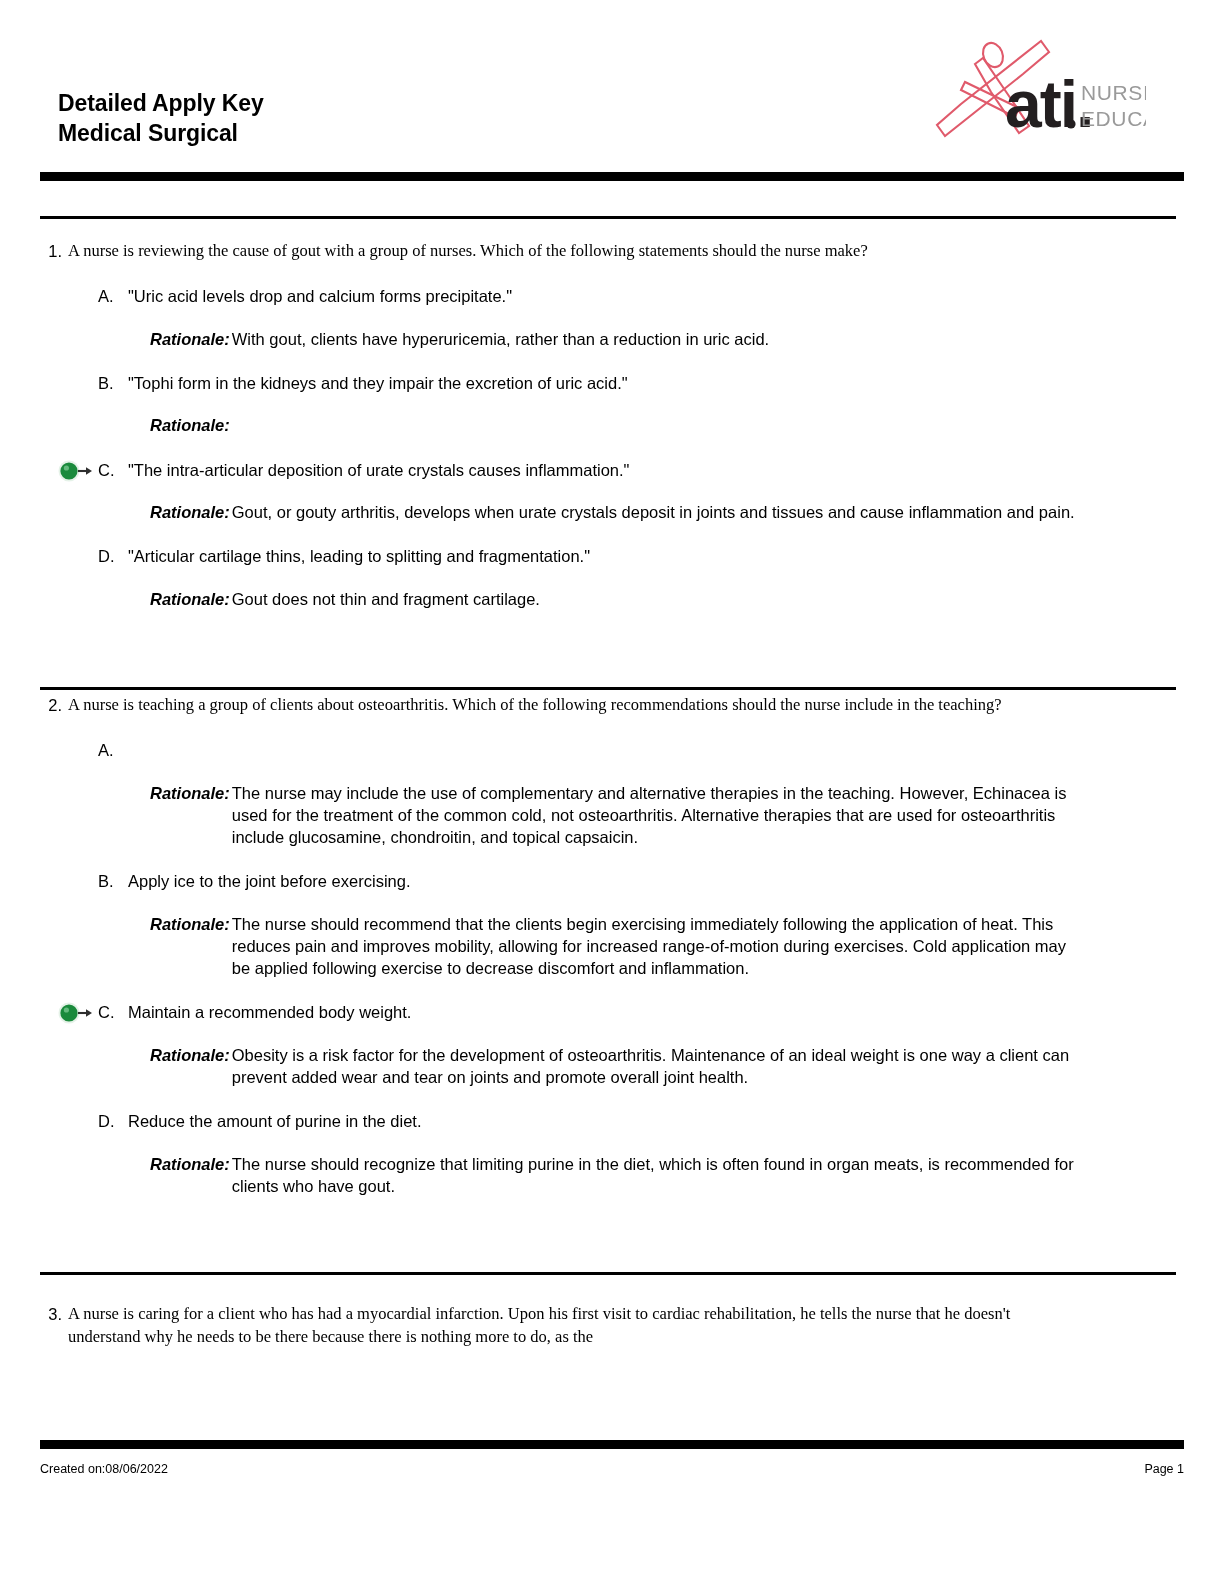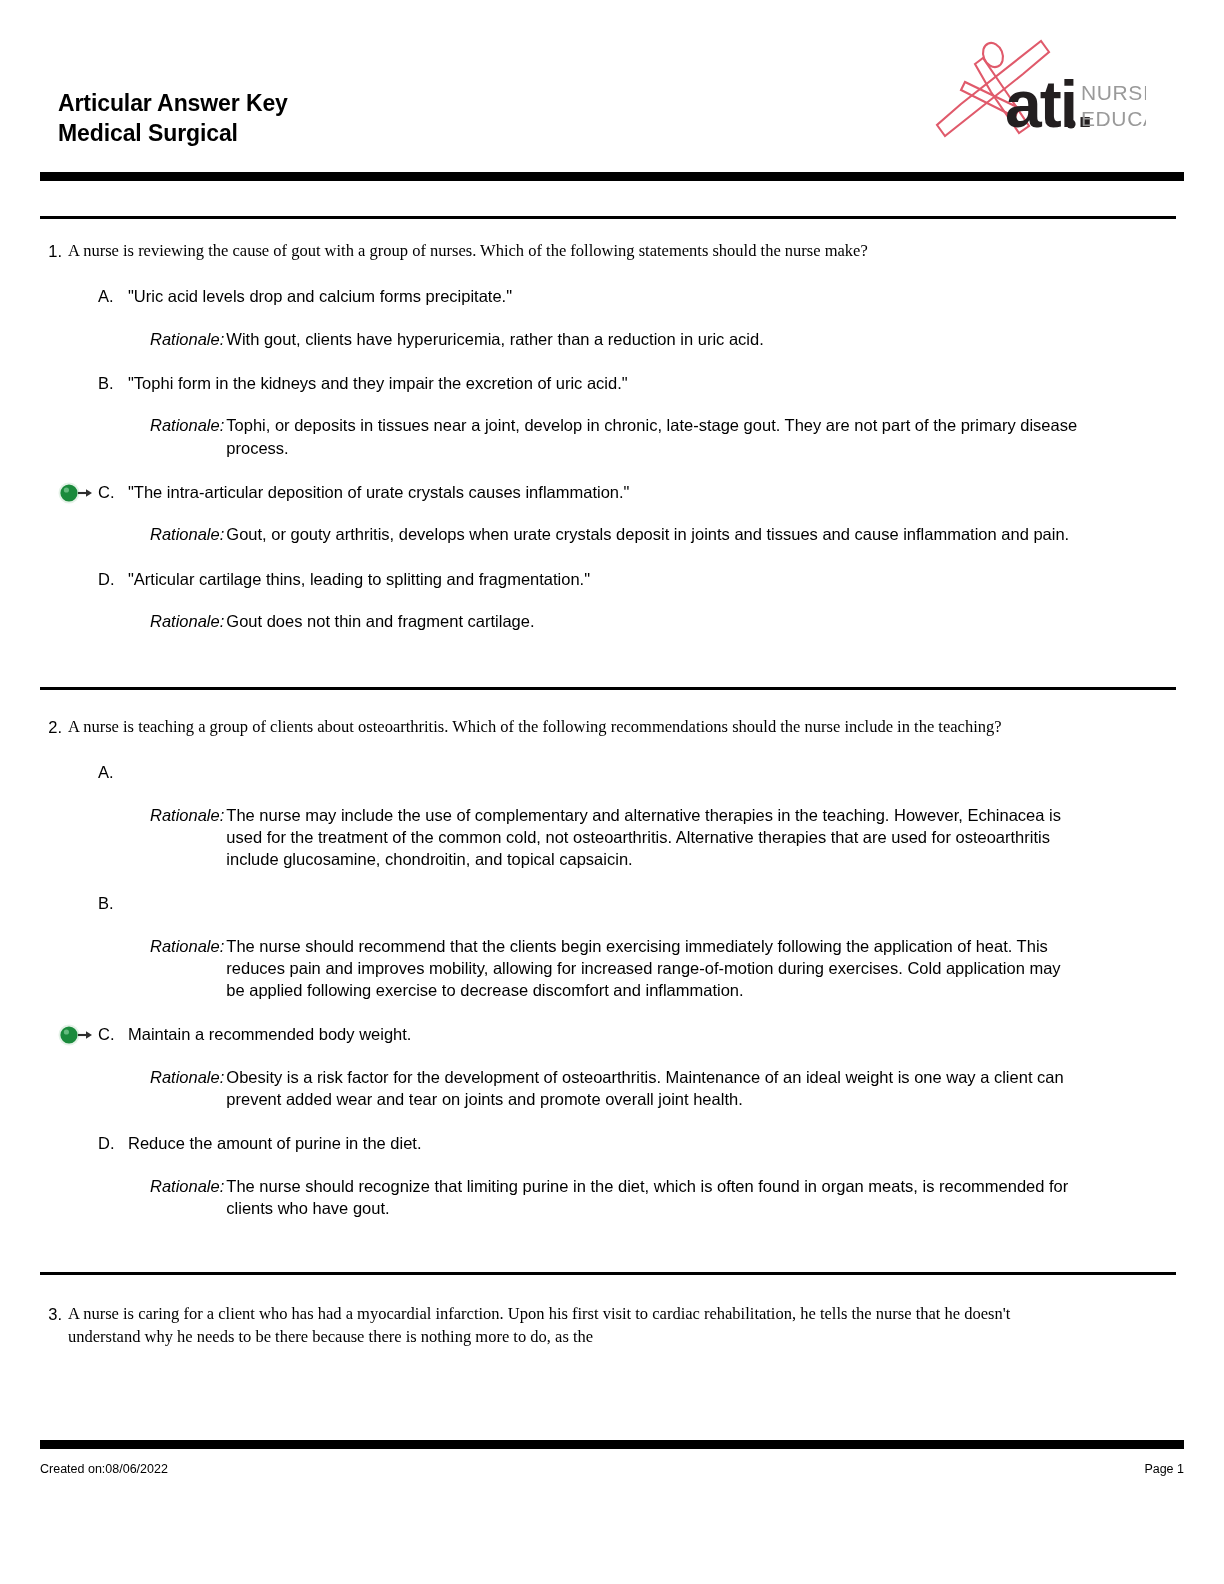--- a/index.html
+++ b/index.html
@@ -124,21 +124,21 @@
   .rationale {
     display: flex;
     align-items: flex-start;
     margin-top: 20px;
     padding-left: 110px;
     font-size: 16.5px;
     line-height: 1.34;
   }
   .rat-label {
     flex: 0 0 auto;
-    font-weight: normal;
+    font-weight: bold;
     font-style: italic;
     white-space: nowrap;
     padding-right: 2px;
   }
   .rat-text {
     flex: 1 1 auto;
     max-width: 855px;
   }
 
   .q-gap { height: 46px; }
@@ -156,21 +156,21 @@
     font-size: 12.5px;
   }
 </style>
 </head>
 <body>
 
 <div class="page">
 
   <div class="header">
     <div class="doc-title">
-      <div>Articular Answer Key</div>
+      <div>Detailed Apply Key</div>
       <div>Medical Surgical</div>
     </div>
 
     <div class="logo">
       <svg width="215" height="112" viewBox="0 0 215 112" xmlns="http://www.w3.org/2000/svg">
         <g fill="none" stroke="#e05a6b" stroke-width="2.1">
 
           <path d="M6 97 L14 108 L92 46 L118 24 L110 13 L30 76 Z"></path>
 
           <path d="M44 36 L52 30 L80 71 L98 98 L88 105 L60 64 Z"></path>
@@ -215,21 +215,20 @@
         </div>
       </div>
 
       <div class="option">
         <div class="opt-row">
           <div class="opt-letter">B.</div>
           <div class="opt-text">"Tophi form in the kidneys and they impair the excretion of uric acid."</div>
         </div>
         <div class="rationale">
           <div class="rat-label">Rationale:</div>
-          <div class="rat-text">Tophi, or deposits in tissues near a joint, develop in chronic, late-stage gout. They are not part of the primary disease process.</div>
         </div>
       </div>
 
       <div class="option">
         <div class="marker">
           <svg width="46" height="22" viewBox="0 0 46 22" xmlns="http://www.w3.org/2000/svg">
             <circle cx="11" cy="11" r="10.5" fill="#cfe8d6" opacity="0.55"></circle>
             <circle cx="11" cy="11" r="8.6" fill="#1a8a3c"></circle>
             <circle cx="8.4" cy="8" r="2.6" fill="#7ecb94" opacity="0.75"></circle>
             <path d="M20 11 L30 11" stroke="#2e2e2e" stroke-width="2.1"></path>
@@ -273,20 +272,21 @@
         </div>
         <div class="rationale">
           <div class="rat-label">Rationale:</div>
           <div class="rat-text">The nurse may include the use of complementary and alternative therapies in the teaching. However, Echinacea is used for the treatment of the common cold, not osteoarthritis. Alternative therapies that are used for osteoarthritis include glucosamine, chondroitin, and topical capsaicin.</div>
         </div>
       </div>
 
       <div class="option">
         <div class="opt-row">
           <div class="opt-letter">B.</div>
+          <div class="opt-text">Apply ice to the joint before exercising.</div>
         </div>
         <div class="rationale">
           <div class="rat-label">Rationale:</div>
           <div class="rat-text">The nurse should recommend that the clients begin exercising immediately following the application of heat. This reduces pain and improves mobility, allowing for increased range-of-motion during exercises. Cold application may be applied following exercise to decrease discomfort and inflammation.</div>
         </div>
       </div>
 
       <div class="option">
         <div class="marker">
           <svg width="46" height="22" viewBox="0 0 46 22" xmlns="http://www.w3.org/2000/svg">

